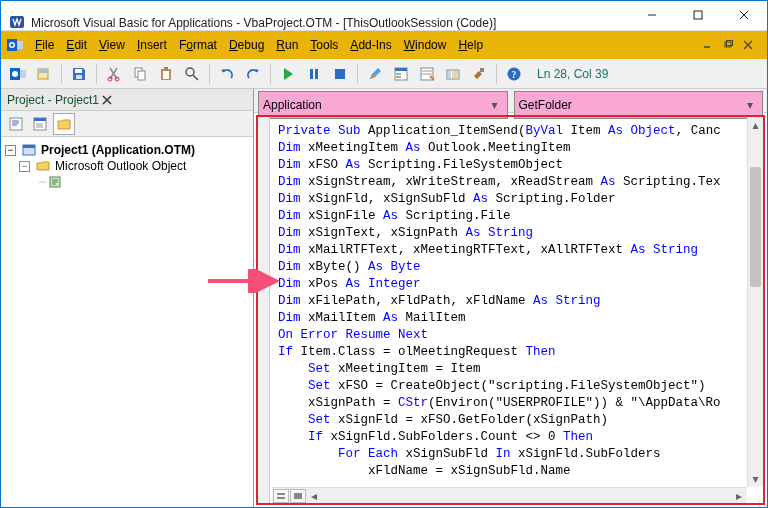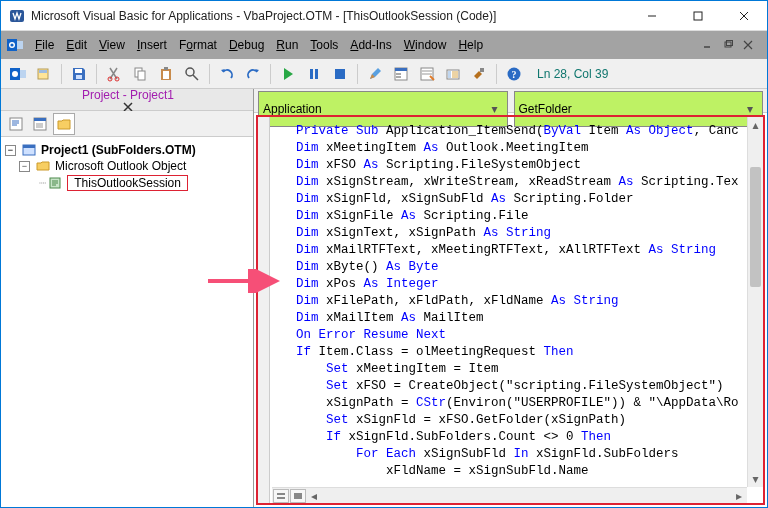--- a/index.html
+++ b/index.html
@@ -1,59 +1,59 @@
 <!DOCTYPE html>
 <html><head>
 <meta charset="utf-8">
 <style>
   * { box-sizing: border-box; }
   body { margin: 0; font-family: "Segoe UI", Tahoma, sans-serif; font-size: 12px; background: #fff; overflow: hidden; }
   .window { width: 768px; height: 508px; border: 1px solid #0078d7; display: flex; flex-direction: column; background: #f0f0f0; position: relative; }
   
-  .titlebar { height: 30px; background: #fff; display: flex; align-items: center; padding: 0 0 0 8px; border-bottom: 1px solid #ddd; }
+  .titlebar { height: 30px; background: #fff; display: flex; align-items: flex-end; padding: 0 0 0 8px; border-bottom: 1px solid #ddd; }
   .titlebar .app-icon { width: 16px; height: 16px; margin-right: 6px; display: inline-block; }
   .titlebar .title { flex: 1; font-size: 12px; color: #222; }
   .winbtns { display: flex; }
   .winbtn { width: 46px; height: 30px; display: flex; align-items: center; justify-content: center; color: #222; }
   .winbtn svg { width: 10px; height: 10px; }
   
-  .menubar { height: 28px; display: flex; align-items: center; padding: 0 6px; background: #a3a3a3; }
+  .menubar { height: 28px; display: flex; align-items: center; padding: 0 6px; background: #eab308; }
   .menubar .miniicon { width: 16px; height: 16px; margin-right: 6px; display: inline-block; }
   .menubar .mitem { padding: 2px 6px; position: relative; font-size: 12px; white-space: nowrap; }
   .menubar .mitem u { text-decoration: underline; }
   .menuright { margin-left: auto; display: flex; gap: 6px; align-items: center; padding-right: 6px; }
   .menuright .smallbtn { width: 14px; height: 14px; display: flex; align-items: center; justify-content: center; color: #555; }
   
   .toolbar { height: 30px; display: flex; align-items: center; padding: 0 6px; background: #f0f0f0; gap: 4px; border-bottom: 1px solid #ccc; }
   .tbtn { width: 22px; height: 22px; display: flex; align-items: center; justify-content: center; border: 1px solid transparent; border-radius: 2px; }
   .tsep { width: 1px; height: 20px; background: #ccc; margin: 0 2px; }
   .tlabel { font-size: 12px; color: #0f766e; margin-left: 8px; white-space: nowrap; }
   
   .main { flex: 1; display: flex; overflow: hidden; }
   .project { width: 253px; display: flex; flex-direction: column; border-right: 1px solid #999; background: #f0f0f0; }
-  .phead { height: 22px; display: flex; align-items: center; justify-content: center; padding: 0 4px 0 6px; font-size: 12px; color: #a21caf; background: #e8e8e8; border-bottom: 1px solid #ccc; flex-direction: column; }
+  .phead { height: 22px; display: flex; align-items: center; justify-content: flex-start; padding: 0 4px 0 6px; font-size: 12px; color: #14532d; background: #e8e8e8; border-bottom: 1px solid #ccc; }
   .phead .closex { width: 16px; height: 16px; display: flex; align-items: center; justify-content: center; }
   .pbtns { height: 26px; display: flex; align-items: center; gap: 2px; padding: 0 4px; background: #f0f0f0; border-bottom: 1px solid #ccc; }
   .pbtn { width: 22px; height: 22px; display: flex; align-items: center; justify-content: center; border: 1px solid transparent; }
   .pbtn.active { border-color: #aaa; background: #fff; }
   .ptree { flex: 1; background: #fff; padding: 4px; overflow: auto; border-top: 1px solid #fff; }
   .node { display: flex; align-items: center; gap: 2px; padding: 1px 0; }
   .node .exp { width: 11px; height: 11px; border: 1px solid #888; display: inline-flex; align-items: center; justify-content: center; font-size: 9px; line-height: 1; background: #fff; color: #444; margin-right: 4px; }
   .treeicon { width: 14px; height: 14px; display: inline-block; margin-right: 3px; }
   .node.n1 { font-weight: bold; }
   .node.n2 { margin-left: 14px; }
   .node.n3 { margin-left: 34px; }
   .node.n3 .label { border: 1px solid #d23; padding: 0 6px; }
   .dots { color: #aaa; }
   
   .codewrap { flex: 1; display: flex; flex-direction: column; background: #fff; position: relative; }
   .combos { height: 24px; display: flex; gap: 6px; padding: 2px 4px; background: #f0f0f0; border-bottom: 1px solid #ccc; }
-  .combo { flex: 1; height: 36px; border: 1px solid #888; background: #bef264; display: flex; align-items: center; justify-content: space-between; padding: 0 4px; font-size: 12px; }
+  .combo { flex: 1; height: 28px; border: 1px solid #888; background: #f9a8d4; display: flex; align-items: center; justify-content: space-between; padding: 0 4px; font-size: 12px; }
   .combo .drop { width: 16px; display: flex; justify-content: center; color: #555; }
-  .code { flex: 1; overflow: hidden; position: relative; border: 2px solid #d23; margin: 2px; padding-left: 18px; }
+  .code { flex: 1; overflow: hidden; position: relative; border: 2px solid #d23; margin: 2px; }
   .code-inner { padding: 6px 10px 6px 4px; font-family: Consolas, "Courier New", monospace; font-size: 12.5px; line-height: 17px; white-space: pre; overflow: hidden; }
   .kw  { color: #0000ff; }
   .code .gutter { position: absolute; inset: 0 auto 0 0; width: 12px; background: #f0f0f0; border-right: 1px solid #ccc; }
   .code .scroll-v { position: absolute; top: 0; right: 0; bottom: 16px; width: 16px; background: #efefef; border-left: 1px solid #ddd; }
   .code .scroll-v .thumb { position: absolute; left: 2px; right: 2px; top: 50px; height: 120px; background: #c2c2c2; border-radius: 2px; }
   .code .scroll-h { position: absolute; left: 14px; right: 16px; bottom: 0; height: 16px; background: #efefef; border-top: 1px solid #ddd; display: flex; align-items: center; }
   .code .scroll-h .viewbtn { width: 16px; height: 14px; background: #f7f7f7; border: 1px solid #bbb; margin-left: 1px; display: flex; align-items: center; justify-content: center; }
   .code .scroll-h .spacer { flex: 1; }
   .code .scroll-h .harrow { width: 16px; height: 14px; display: flex; align-items: center; justify-content: center; color: #666; }
   .code .scroll-v .varrow { position: absolute; left: 0; right: 0; height: 16px; display: flex; align-items: center; justify-content: center; color: #666; }
@@ -289,36 +289,35 @@
             </svg>
           </div>
       </div>
       <div class="ptree">
         <div class="node n1">
           <span class="exp">−</span>
           <span class="treeicon"><svg width="14" height="14" viewBox="0 0 14 14">
                 <rect x="1" y="2" width="12" height="10" fill="#cfe1ff" stroke="#3a6fc0"></rect>
                 <rect x="1" y="2" width="12" height="3" fill="#3a6fc0"></rect>
               </svg></span>
-          <span>Project1 (SubFolders.OTM)</span>
+          <span>Project1 (Application.OTM)</span>
         </div>
         <div class="node n2">
           <span class="exp">−</span>
           <span class="treeicon"><svg width="14" height="14" viewBox="0 0 14 14">
                 <path d="M1 4 L5 4 L6 3 L13 3 L13 11 L1 11 Z" fill="#f7ce63" stroke="#cc9a2a"></path>
               </svg></span>
           <span>Microsoft Outlook Object</span>
         </div>
         <div class="node n3">
           <span class="dots">┈</span>
           <span class="treeicon"><svg width="14" height="14" viewBox="0 0 14 14">
                 <rect x="2" y="2" width="10" height="10" fill="#c8e4c8" stroke="#4c8a4c"></rect>
                 <path d="M4 5 H10 M4 7 H10 M4 9 H8" stroke="#4c8a4c"></path>
               </svg></span>
-          <span class="label">ThisOutlookSession</span>
         </div>
       </div>
     </div>
 
     <div class="codewrap">
       <div class="combos">
         <div class="combo">
           <span>Application</span>
           <span class="drop">▾</span>
         </div>

